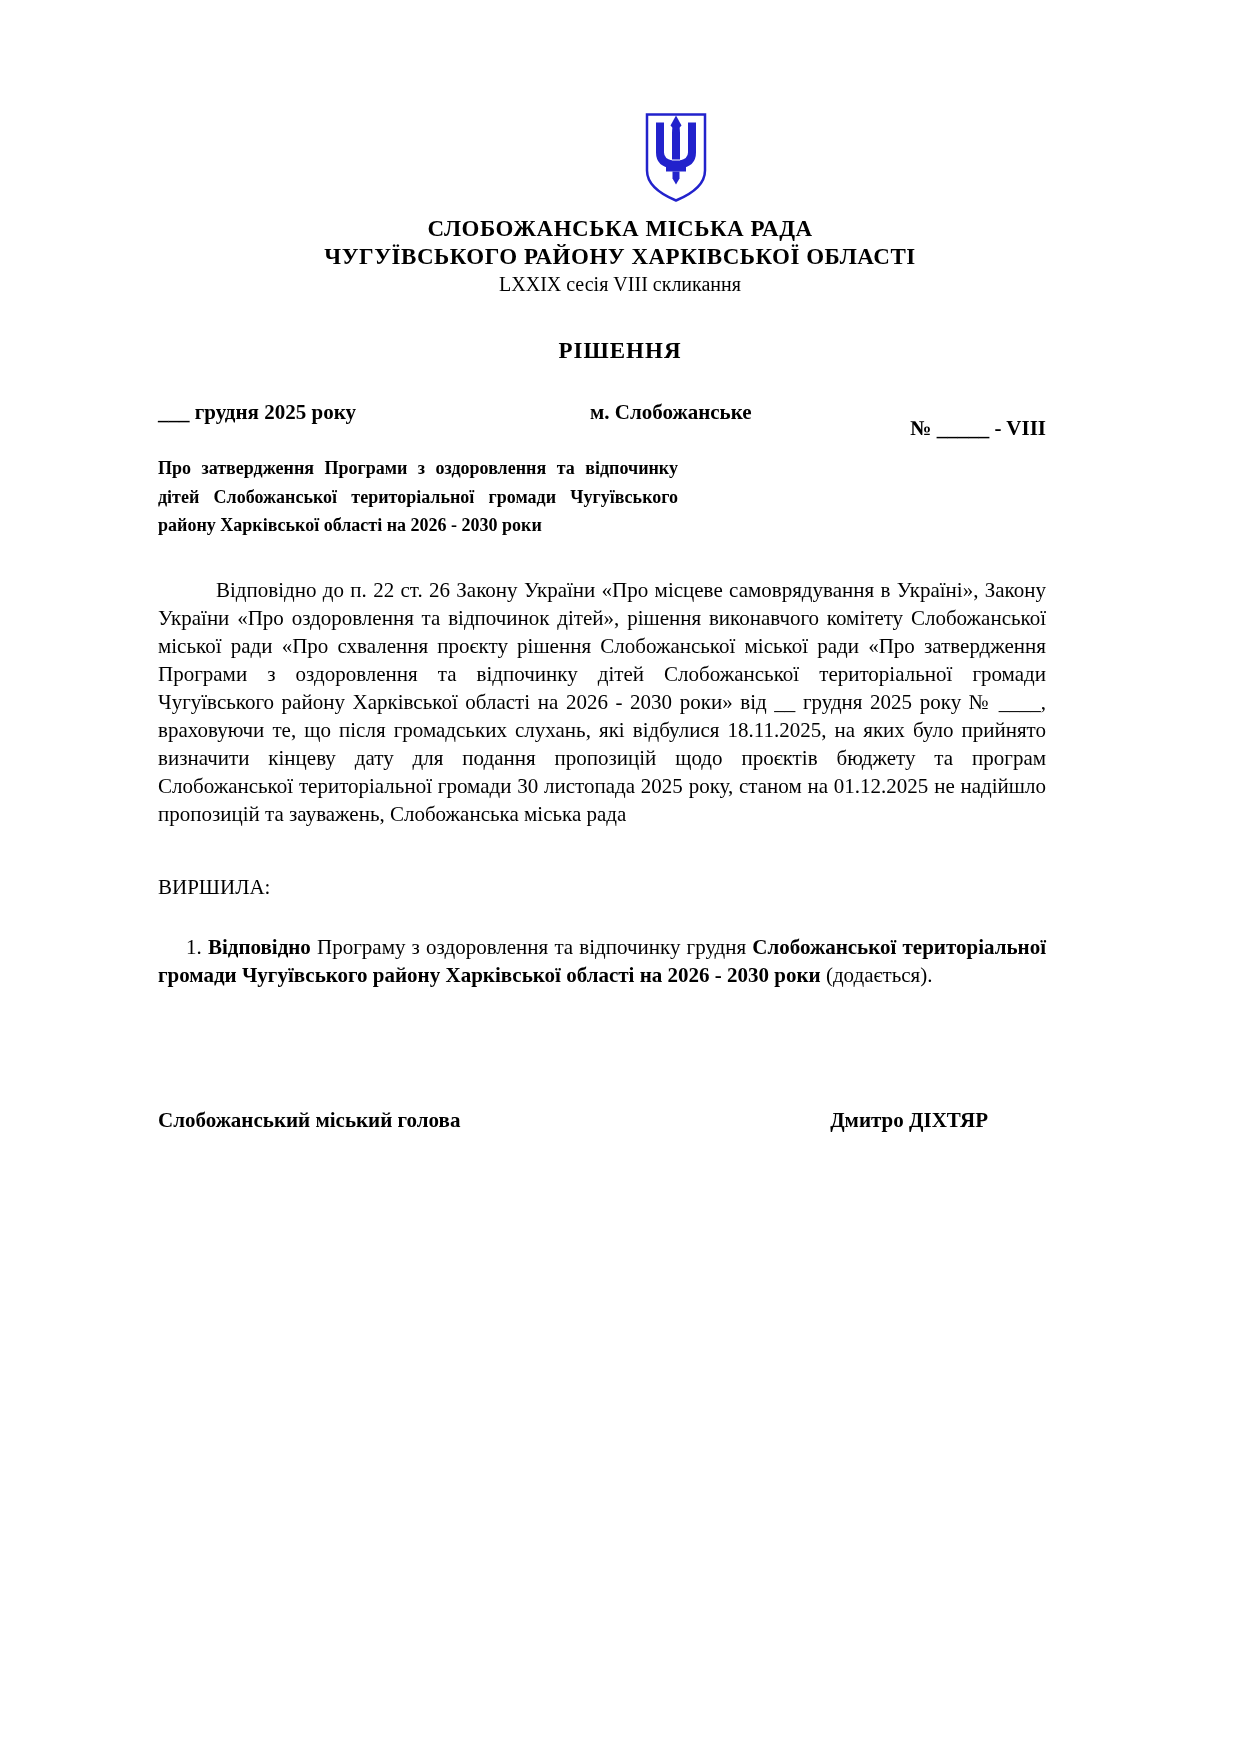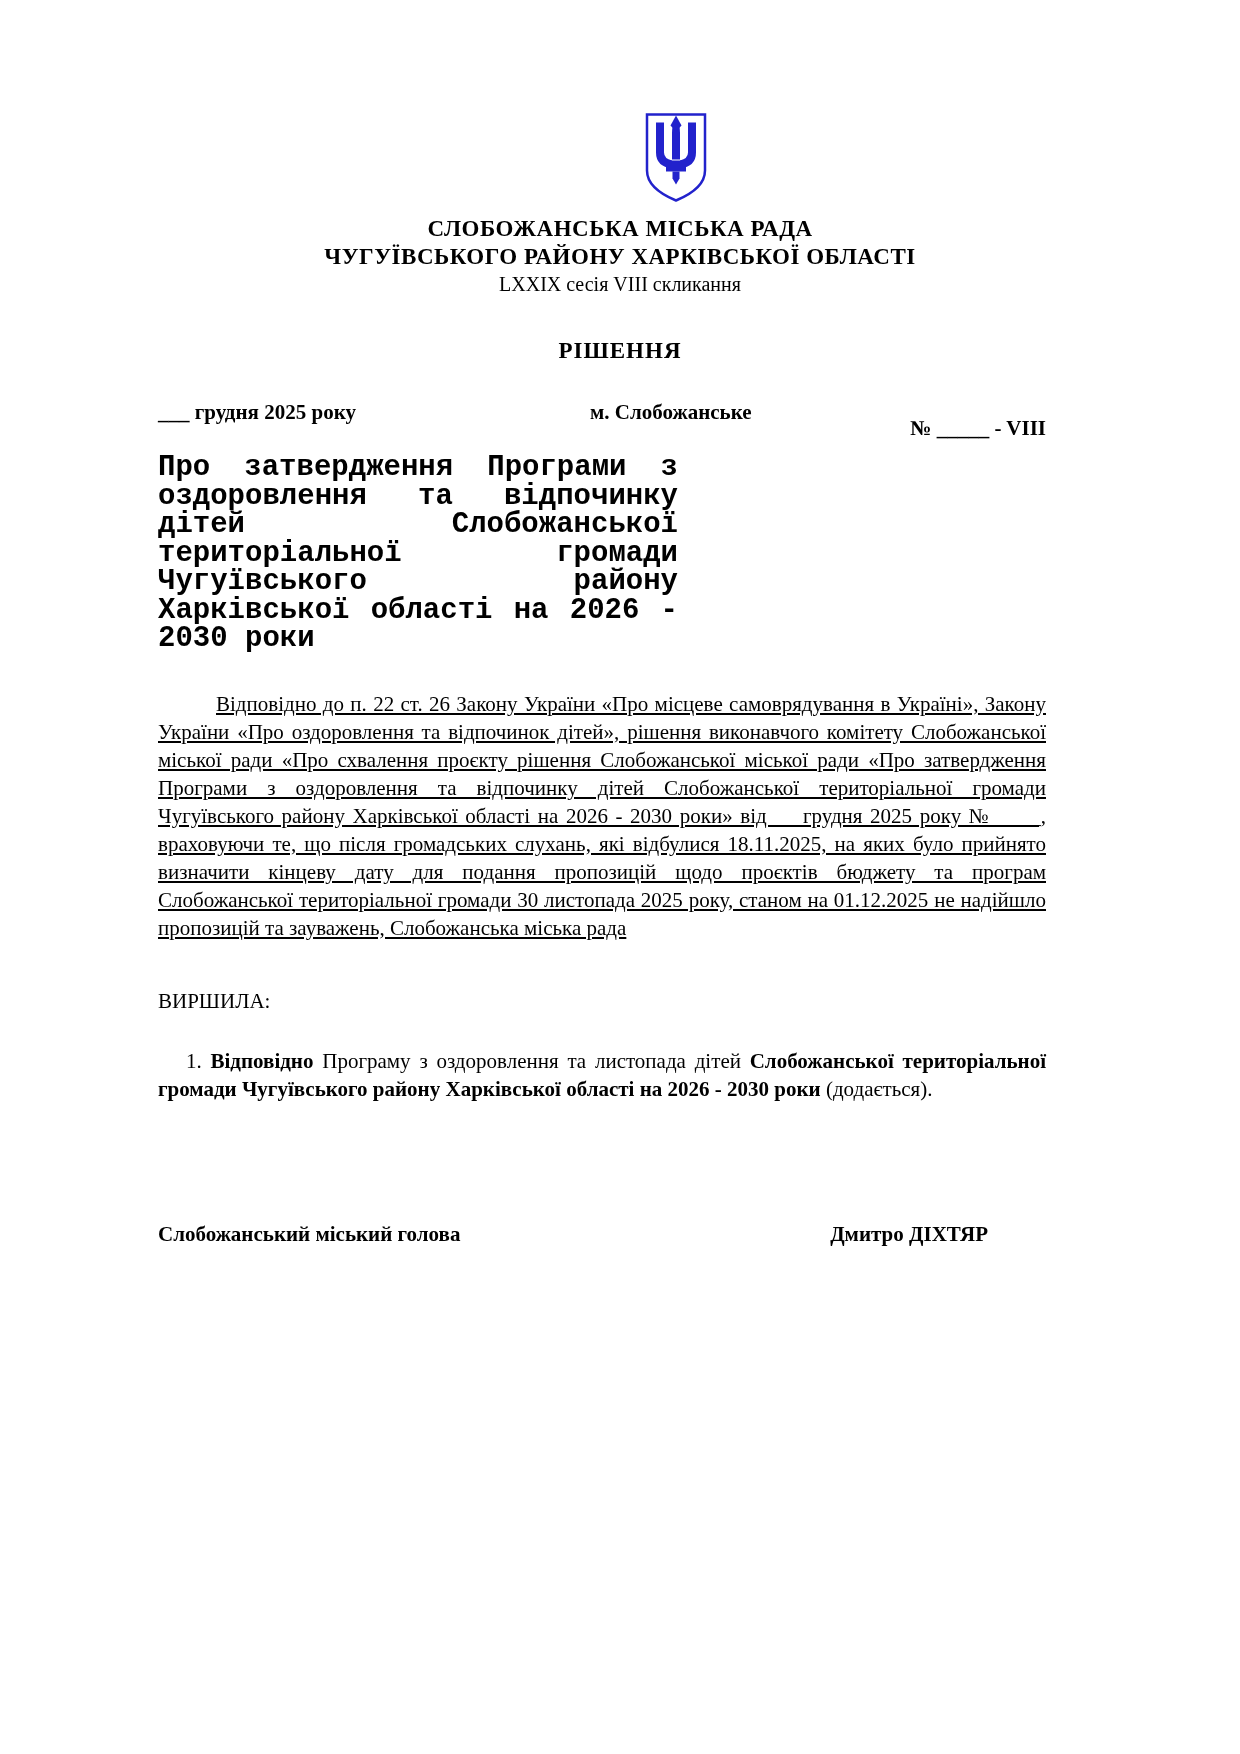--- a/index.html
+++ b/index.html
@@ -61,34 +61,32 @@
     font-size: 21px;
     font-weight: bold;
   }
   .meta-date   { position: absolute; left: 0; top: 0; }
   .meta-place  { position: absolute; left: 432px; top: 0; }
   .meta-number { position: absolute; right: 0; top: 16px; }
 
   .subject {
     margin-top: 24px;
     width: 520px;
-    font-size: 29px;
+    font-size: 18px;
     font-weight: bold;
     line-height: 28.5px;
     text-align: justify;
-    font-family: Liberation Mono, monospace;
   }
 
   .preamble {
     margin-top: 36px;
     font-size: 21px;
     line-height: 28px;
     text-align: justify;
     text-indent: 58px;
-    text-decoration: underline;
   }
 
   .resolved {
     margin-top: 46px;
     font-size: 21px;
     line-height: 26px;
   }
 
   .decision {
     font-size: 21px;
@@ -144,21 +142,21 @@
     </div>
 
     <div class="subject">Про затвердження Програми з оздоровлення та відпочинку дітей Слобожанської територіальної громади Чугуївського району Харківської області на 2026 - 2030 роки</div>
 
     <p class="preamble">Відповідно до п. 22 ст. 26 Закону України «Про місцеве самоврядування в Україні», Закону України «Про оздоровлення та відпочинок дітей», рішення виконавчого комітету Слобожанської міської ради «Про схвалення проєкту рішення Слобожанської міської ради «Про затвердження Програми з оздоровлення та відпочинку дітей Слобожанської територіальної громади Чугуївського району Харківської області на 2026 - 2030 роки» від __ грудня 2025 року № ____, враховуючи те, що після громадських слухань, які відбулися 18.11.2025, на яких було прийнято визначити кінцеву дату для подання пропозицій щодо проєктів бюджету та програм Слобожанської територіальної громади 30 листопада 2025 року, станом на 01.12.2025 не надійшло пропозицій та зауважень, Слобожанська міська рада</p>
 
     <div class="resolved">ВИРШИЛА:</div>
 
     <p class="decision first"><span>1.</span>
       <span class="bold">Відповідно</span>
-      <span>Програму з оздоровлення та листопада дітей</span>
+      <span>Програму з оздоровлення та відпочинку грудня</span>
       <span class="bold">Слобожанської територіальної громади Чугуївського району Харківської області на 2026 - 2030 роки</span>
       <span>(додається).</span></p>
 
 
     <div class="signature-row">
       <span class="signature-title">Слобожанський міський голова</span>
       <span class="signature-name">Дмитро ДІХТЯР</span>
     </div>
 
   </div>

